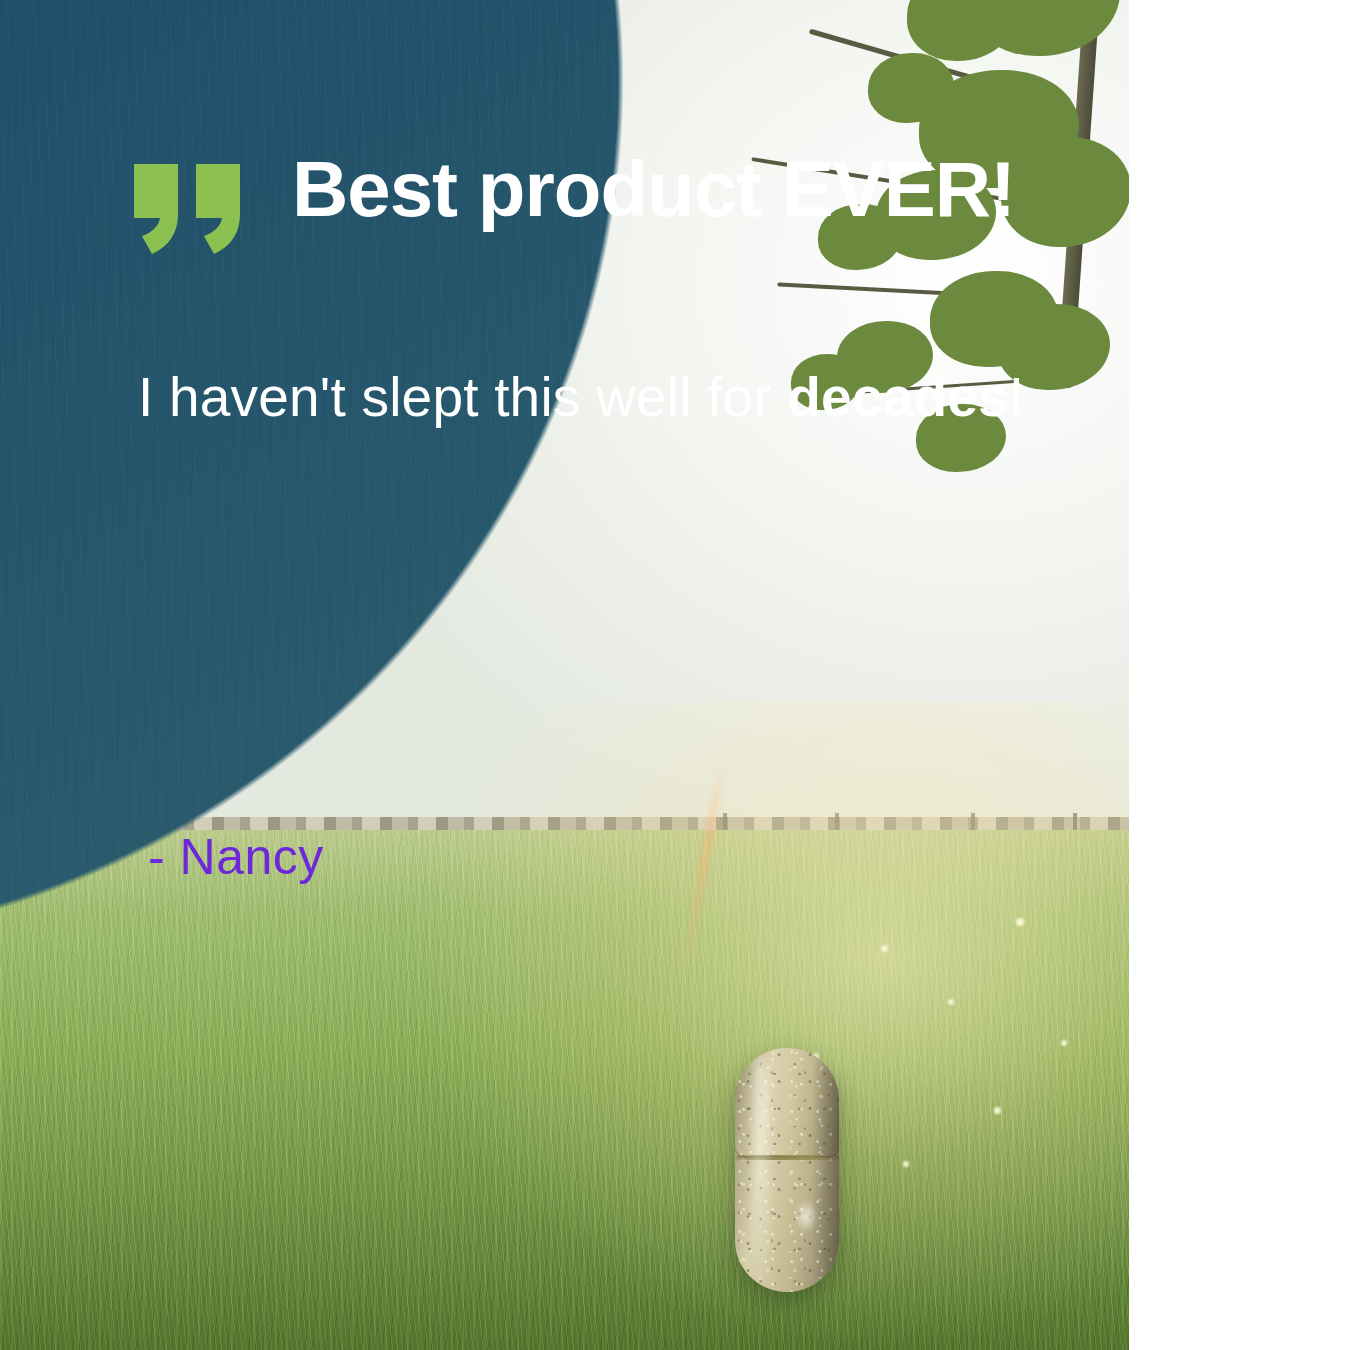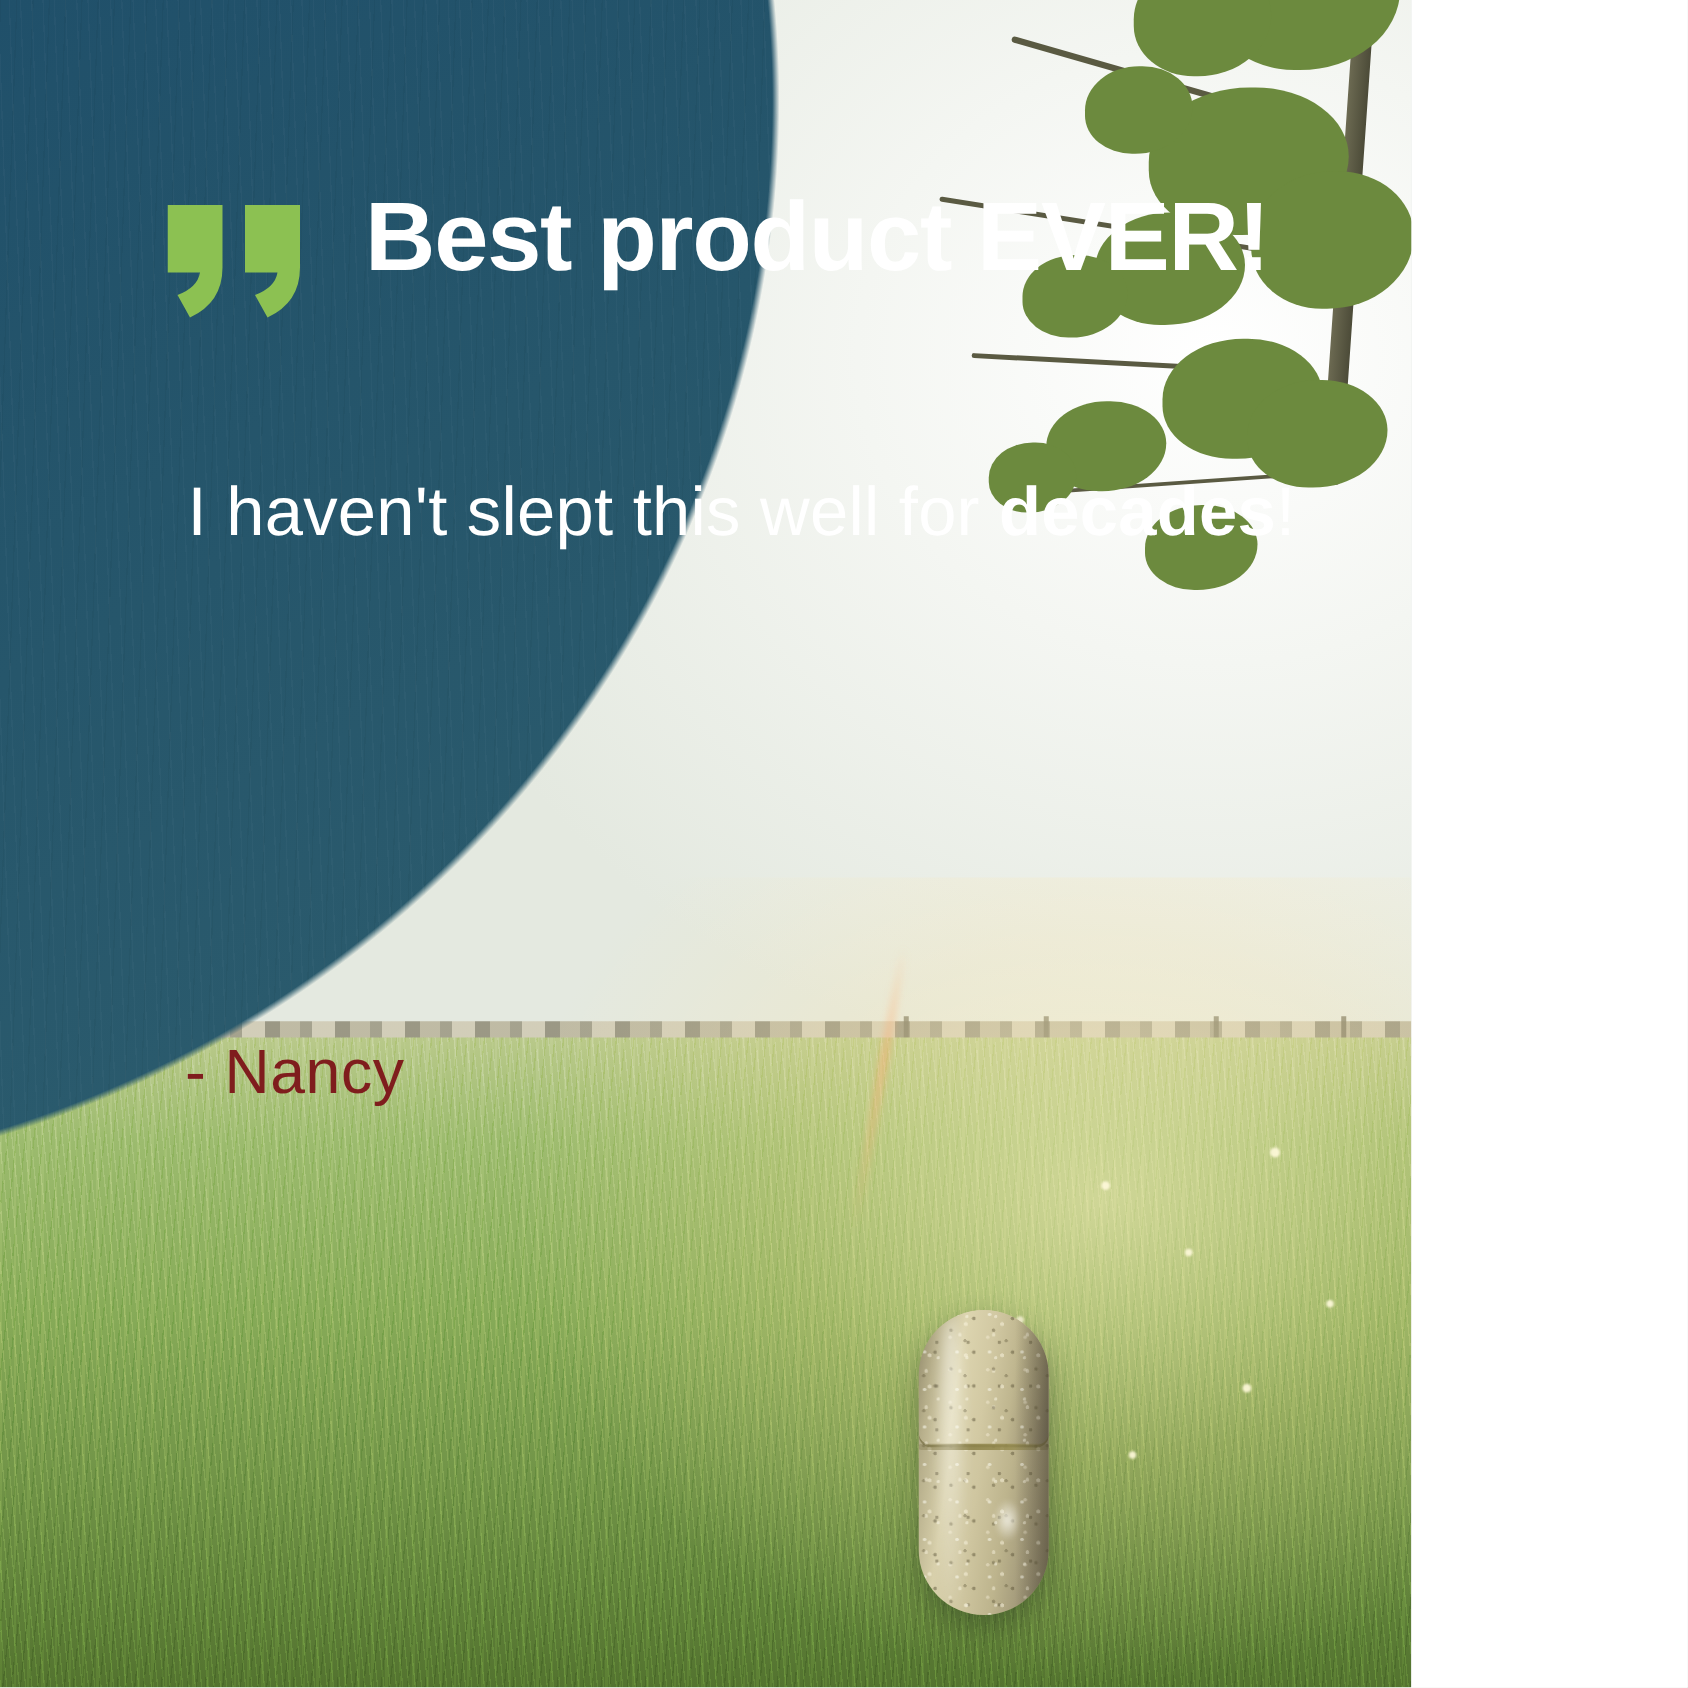--- a/index.html
+++ b/index.html
@@ -105,27 +105,27 @@
   .headline{
     font-size:78px; font-weight:700; color:#ffffff; line-height:1;
     letter-spacing:-1px; white-space:nowrap;
   }
 
   .quote-body{
     position:absolute; left:134px; top:352px; width:1060px;
     color:#ffffff; font-size:55px; line-height:1.52; font-weight:400;
     letter-spacing:.2px;
   }
-  .quote-body p{ margin:16px; }
+  .quote-body p{ margin:4px; }
   .para-gap{ height:48px; }
   .quote-body b{ font-weight:700; }
 
   .attribution{
     position:absolute; left:148px; top:828px;
-    color:#7f1d1d; font-size:50px; font-weight:400; letter-spacing:.5px;
+    color:#6d28d9; font-size:50px; font-weight:400; letter-spacing:.5px;
   }
 
   
   .badge{
     position:absolute; left:692px; top:1112px;
     width:570px; height:190px;
     background:#ffffff;
     border-radius:72px;
     box-shadow:0 6px 26px rgba(30,50,30,.22);
   }

